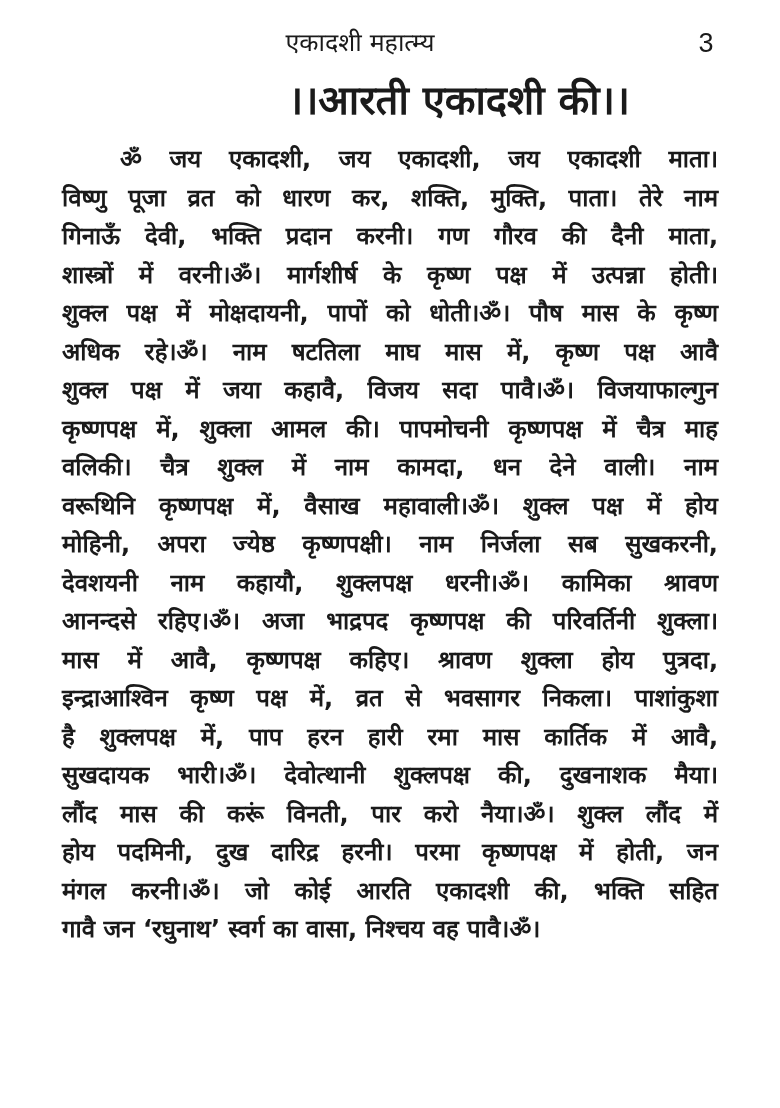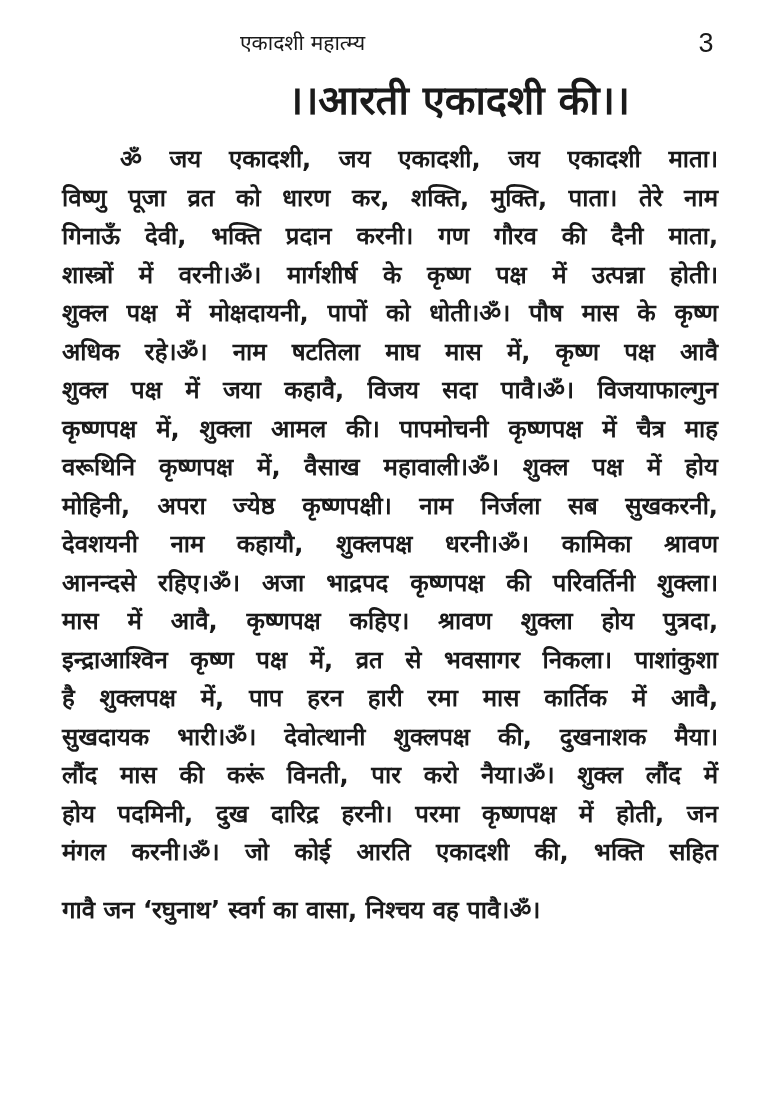--- a/index.html
+++ b/index.html
@@ -20,22 +20,22 @@
       left: 0; top: 0;
       width: 780px;
       height: 1108px;
       background: #ffffff;
     }
     .running-header {
       position: absolute;
       left: 240px;
       top: 26px;
       width: 240px;
-      text-align: left;
-      font-size: 21px;
+      text-align: center;
+      font-size: 25px;
       line-height: 34px;
       white-space: nowrap;
     }
     .page-number {
       position: absolute;
       left: 694px;
       top: 26px;
       width: 24px;
       text-align: center;
       font-size: 27px;
@@ -68,40 +68,40 @@
       white-space: nowrap;
       overflow: visible;
       font-weight: bold;
     }
     .line.first {
       padding-left: 58px;
     }
     .line.last {
       text-align: left;
       text-align-last: left;
-      margin-top: 19px;
     }
   </style>
 </head>
 <body>
 
 <div class="page">
   <div class="running-header">एकादशी महात्म्य</div>
   <div class="page-number">3</div>
   <div class="title">।।आरती एकादशी की।।</div>
 
   <div class="body-text">
     <div class="line first">ॐ जय एकादशी, जय एकादशी, जय एकादशी माता।</div>
     <div class="line">विष्णु पूजा व्रत को धारण कर, शक्ति, मुक्ति, पाता। तेरे नाम</div>
     <div class="line">गिनाऊँ देवी, भक्ति प्रदान करनी। गण गौरव की दैनी माता,</div>
     <div class="line">शास्त्रों में वरनी।ॐ। मार्गशीर्ष के कृष्ण पक्ष में उत्पन्ना होती।</div>
     <div class="line">शुक्ल पक्ष में मोक्षदायनी, पापों को धोती।ॐ। पौष मास के कृष्ण</div>
     <div class="line">अधिक रहे।ॐ। नाम षटतिला माघ मास में, कृष्ण पक्ष आवै</div>
     <div class="line">शुक्ल पक्ष में जया कहावै, विजय सदा पावै।ॐ। विजयाफाल्गुन</div>
     <div class="line">कृष्णपक्ष में, शुक्ला आमल की। पापमोचनी कृष्णपक्ष में चैत्र माह</div>
+    <div class="line">वलिकी। चैत्र शुक्ल में नाम कामदा, धन देने वाली। नाम</div>
     <div class="line">वरूथिनि कृष्णपक्ष में, वैसाख महावाली।ॐ। शुक्ल पक्ष में होय</div>
     <div class="line">मोहिनी, अपरा ज्येष्ठ कृष्णपक्षी। नाम निर्जला सब सुखकरनी,</div>
     <div class="line">देवशयनी नाम कहायौ, शुक्लपक्ष धरनी।ॐ। कामिका श्रावण</div>
     <div class="line">आनन्दसे रहिए।ॐ। अजा भाद्रपद कृष्णपक्ष की परिवर्तिनी शुक्ला।</div>
     <div class="line">मास में आवै, कृष्णपक्ष कहिए। श्रावण शुक्ला होय पुत्रदा,</div>
     <div class="line">इन्द्राआश्विन कृष्ण पक्ष में, व्रत से भवसागर निकला। पाशांकुशा</div>
     <div class="line">है शुक्लपक्ष में, पाप हरन हारी रमा मास कार्तिक में आवै,</div>
     <div class="line">सुखदायक भारी।ॐ। देवोत्थानी शुक्लपक्ष की, दुखनाशक मैया।</div>
     <div class="line">लौंद मास की करूं विनती, पार करो नैया।ॐ। शुक्ल लौंद में</div>
     <div class="line">होय पदमिनी, दुख दारिद्र हरनी। परमा कृष्णपक्ष में होती, जन</div>

